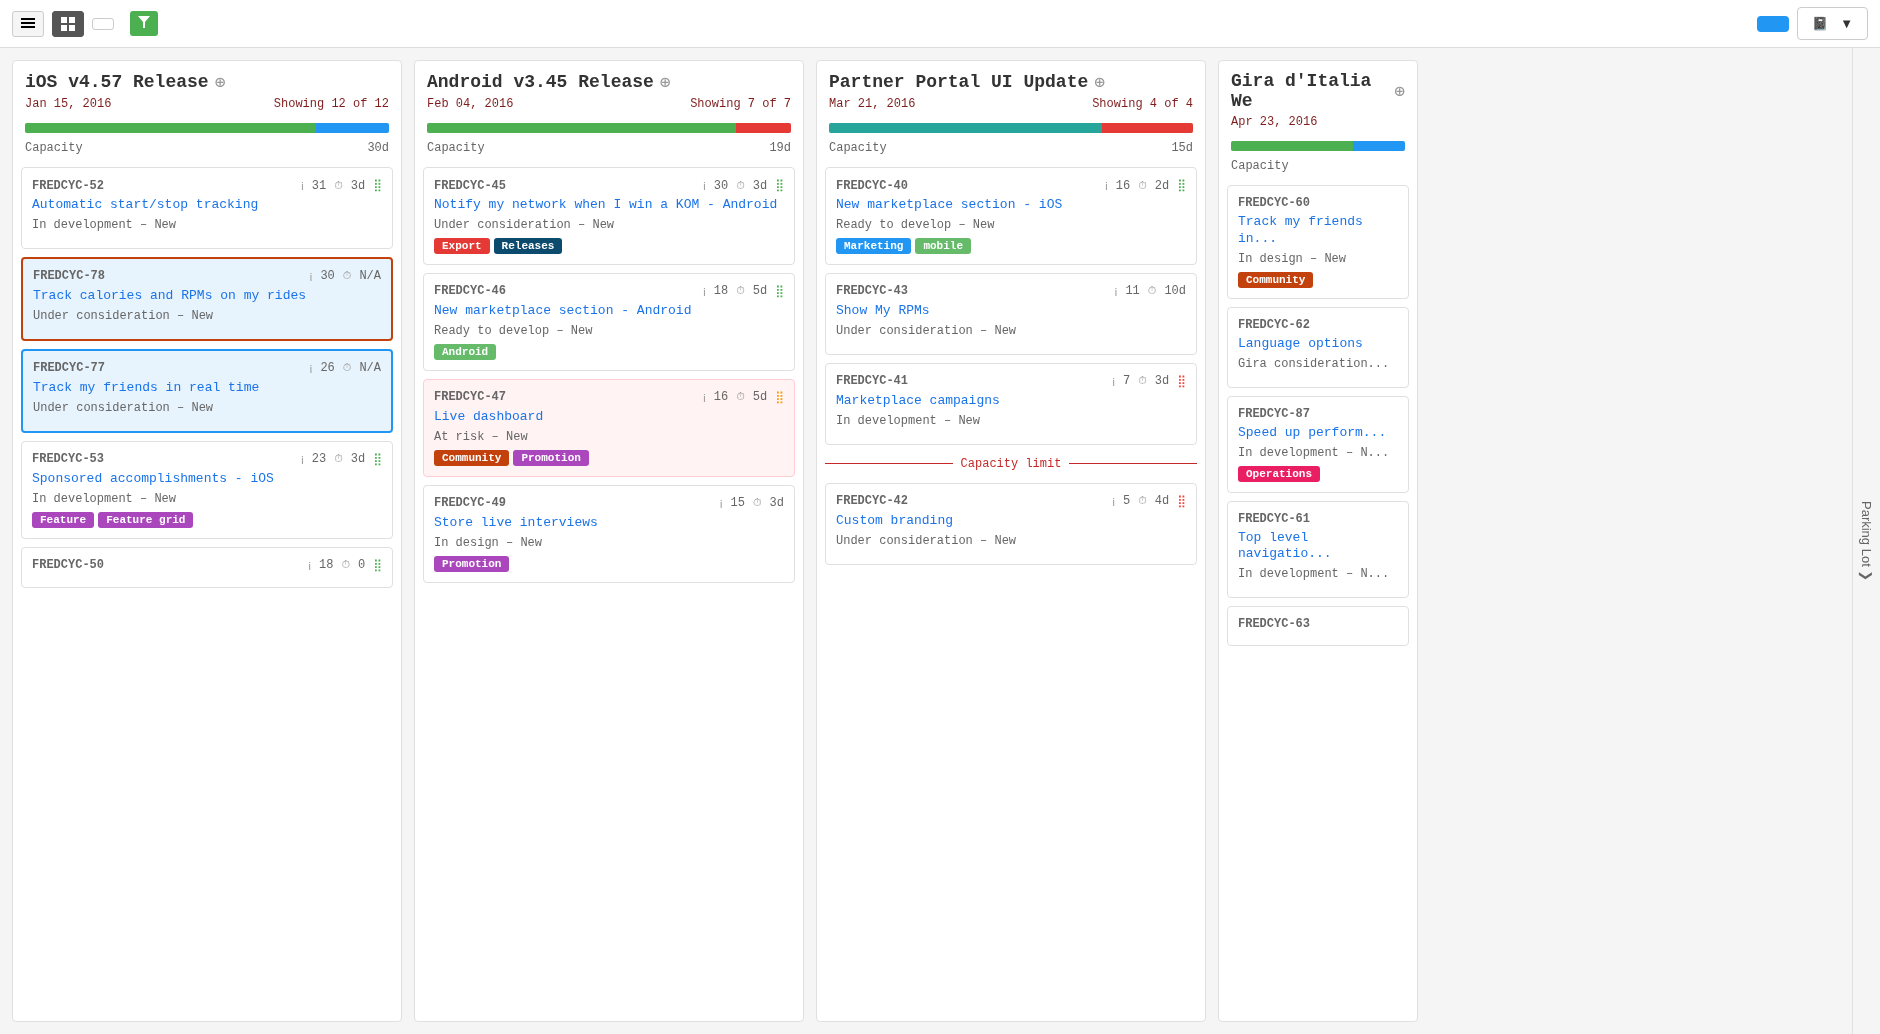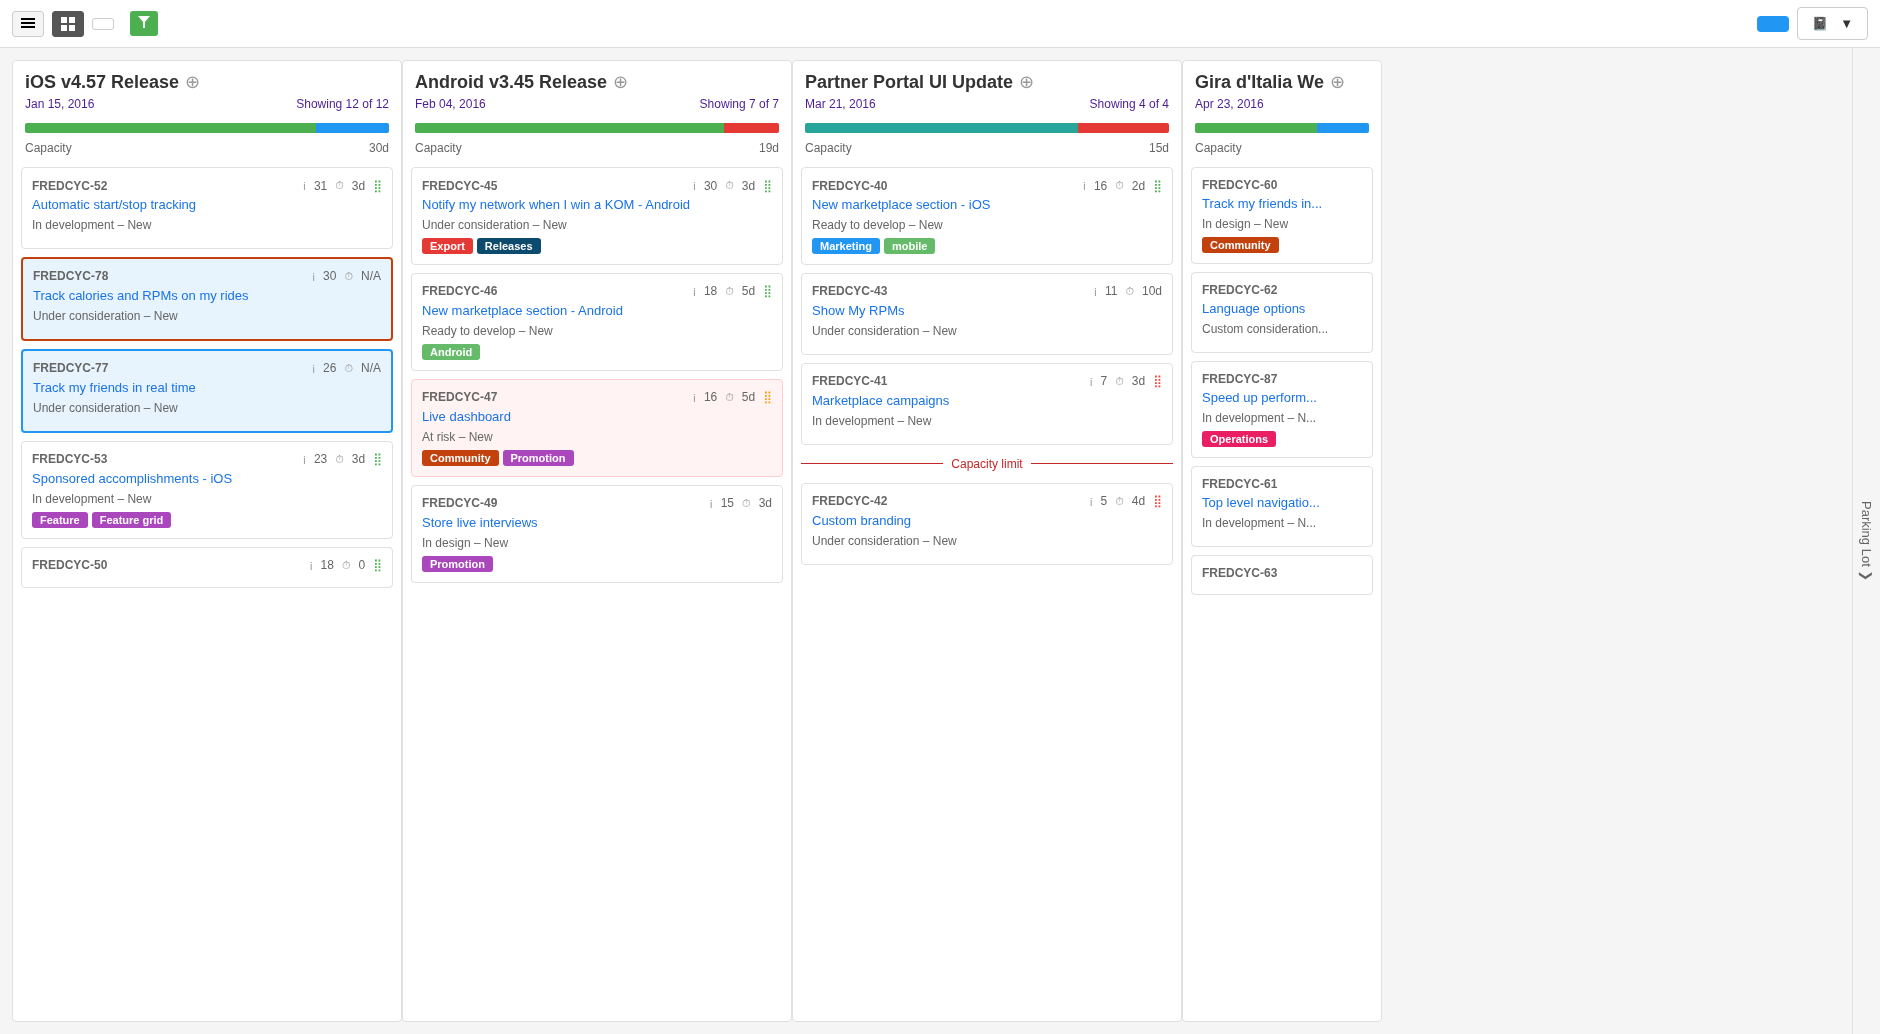--- a/index.html
+++ b/index.html
@@ -30,31 +30,31 @@
       background: #2196f3; color: #fff; border: none; padding: 8px 16px;
       border-radius: 4px; cursor: pointer; font-size: 13px; font-weight: 500;
     }
     .btn-add-notebook {
       background: #fff; color: #333; border: 1px solid #ccc; padding: 8px 14px;
       border-radius: 4px; cursor: pointer; font-size: 13px; display: flex; align-items: center; gap: 6px;
     }
 
     
     .board-container { display: flex; height: calc(100vh - 48px); overflow: hidden; }
-    .board-columns { display: flex; flex: 1; overflow-x: auto; padding: 12px; gap: 0; }
+    .board-columns { display: flex; flex: 1; overflow-x: auto; padding: 12px; gap: 12px; font-family: Liberation Mono, monospace; }
 
     .column {
       min-width: 390px; max-width: 390px; background: #fff;
       border-radius: 4px; display: flex; flex-direction: column;
       border: 1px solid #e0e0e0; overflow: hidden;
     }
     .column-header { padding: 10px 12px 0 12px; }
     .column-title { font-size: 18px; font-weight: 600; color: #333; display: flex; align-items: center; gap: 6px; }
     .column-title .plus { color: #999; font-weight: 300; cursor: pointer; }
-    .column-meta { display: flex; justify-content: space-between; color: #4c1d95; font-size: 12px; margin: 4px 0 6px 0; }
+    .column-meta { display: flex; justify-content: space-between; color: #7f1d1d; font-size: 12px; margin: 4px 0 6px 0; }
 
     .capacity-bar { height: 10px; background: #e0e0e0; border-radius: 2px; margin: 6px 12px 8px 12px; overflow: hidden; display: flex; }
     .capacity-fill { height: 100%; }
     .capacity-green { background: #4caf50; }
     .capacity-blue { background: #2196f3; }
     .capacity-red { background: #e53935; }
     .capacity-teal { background: #26a69a; }
 
     .capacity-label { padding: 0 12px 8px 12px; display: flex; justify-content: space-between; font-size: 12px; color: #666; }
 
@@ -463,21 +463,21 @@
           <div class="card" style="">
     <div class="card-header">
       <span class="card-id">FREDCYC-62</span>
       <div class="card-stats">
         
         
         
       </div>
     </div>
     <div class="card-title">Language options</div>
-    <div class="card-status">Custom consideration...</div>
+    <div class="card-status">Gira consideration...</div>
 
   </div>
           <div class="card" style="">
     <div class="card-header">
       <span class="card-id">FREDCYC-87</span>
       <div class="card-stats">
         
         
         
       </div>

